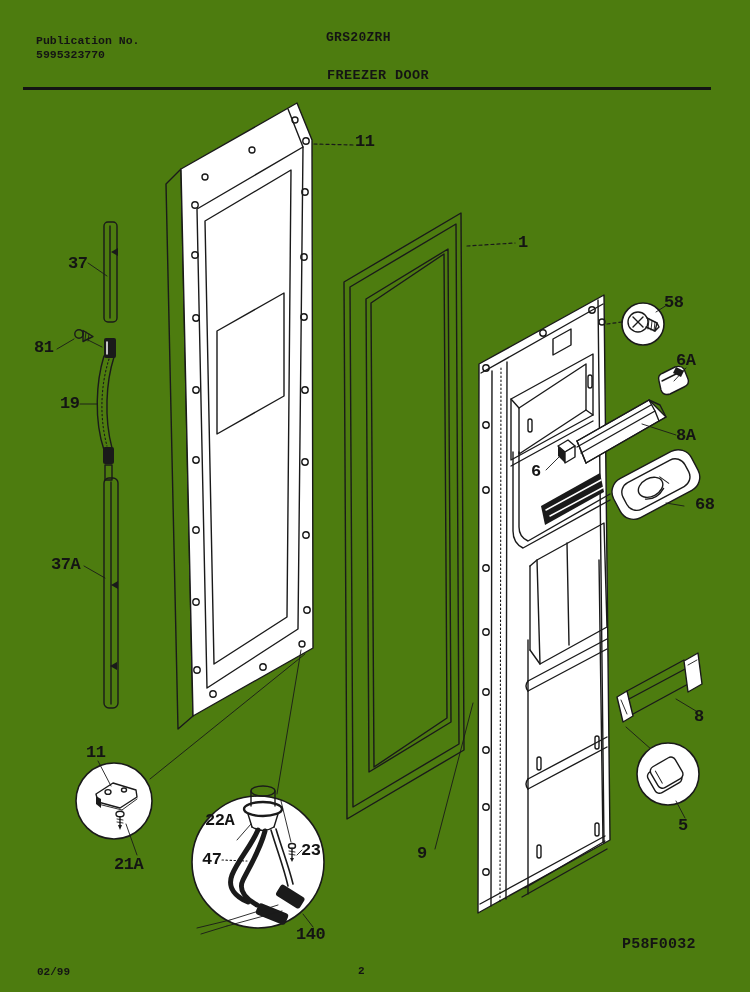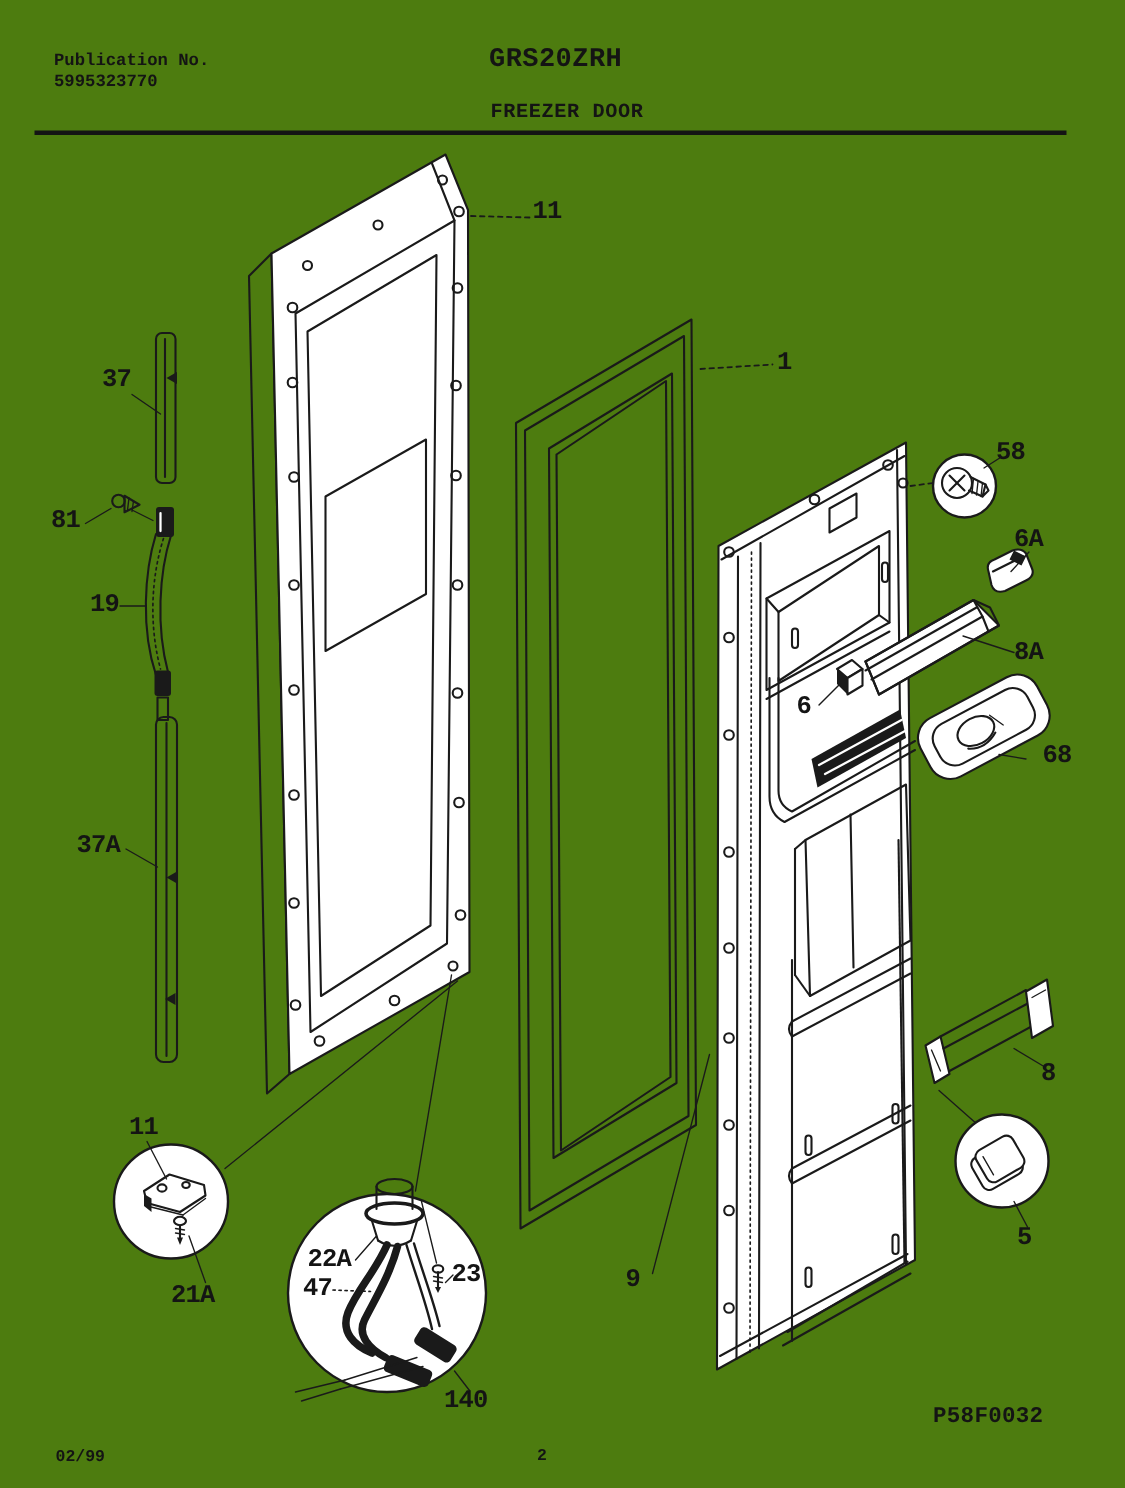--- a/index.html
+++ b/index.html
@@ -1,20 +1,20 @@
 <!DOCTYPE html>
 <html><head>
 <meta charset="utf-8">
 <style>
   html,body{margin:0;padding:0;background:#e8e8e8;}
   .page{position:relative;width:750px;height:992px;background:#4d7c0f;
         font-family:Liberation Mono, monospace;color:#141414;overflow:hidden;}
   .abs{position:absolute;white-space:nowrap;}
   .hdr{font-weight:bold;font-size:11.5px;}
-  .model{font-weight:bold;font-size:18px;letter-spacing:.3px;}
+  .model{font-weight:bold;font-size:13px;letter-spacing:.3px;}
   .section{font-weight:bold;font-size:13.5px;letter-spacing:.4px;}
   .rule{position:absolute;left:23px;top:87px;width:688px;height:3px;background:#141414;}
   .part-label{position:absolute;font-weight:bold;font-size:17px;letter-spacing:-.5px;color:#141414;line-height:1;}
   .foot-code{font-weight:bold;font-size:15px;letter-spacing:.2px;}
   .foot-small{font-weight:bold;font-size:11px;}
   svg.art{position:absolute;left:0;top:0;}
   svg.art *{stroke:#1a1a1a;fill:none;stroke-width:1.4;stroke-linecap:round;stroke-linejoin:round;}
   svg.art .fw{fill:#ffffff;}
   svg.art .fd{fill:#1a1a1a;stroke:none;}
   svg.art .thick{stroke-width:5;}
@@ -296,27 +296,27 @@
     </g>
 
     <g>
       <line class="dash" x1="314" y1="144" x2="353" y2="145"></line>
       <line class="dash" x1="467" y1="246" x2="515" y2="243"></line>
     </g>
   </svg>
 
   <div class="part-label" style="left:355px;top:133px;">11</div>
   <div class="part-label" style="left:518px;top:234px;">1</div>
-  <div class="part-label" style="left:68px;top:245px;">37</div>
+  <div class="part-label" style="left:68px;top:255px;">37</div>
   <div class="part-label" style="left:34px;top:339px;">81</div>
   <div class="part-label" style="left:60px;top:395px;">19</div>
   <div class="part-label" style="left:51px;top:556px;">37A</div>
   <div class="part-label" style="left:86px;top:744px;">11</div>
   <div class="part-label" style="left:114px;top:856px;">21A</div>
-  <div class="part-label" style="left:205px;top:832px;">22A</div>
+  <div class="part-label" style="left:205px;top:812px;">22A</div>
   <div class="part-label" style="left:202px;top:851px;">47</div>
   <div class="part-label" style="left:301px;top:842px;">23</div>
   <div class="part-label" style="left:296px;top:926px;">140</div>
   <div class="part-label" style="left:417px;top:845px;">9</div>
   <div class="part-label" style="left:664px;top:294px;">58</div>
   <div class="part-label" style="left:676px;top:352px;">6A</div>
   <div class="part-label" style="left:676px;top:427px;">8A</div>
   <div class="part-label" style="left:531px;top:463px;">6</div>
   <div class="part-label" style="left:681px;top:496px;margin-left:14px;">68</div>
   <div class="part-label" style="left:694px;top:708px;">8</div>

